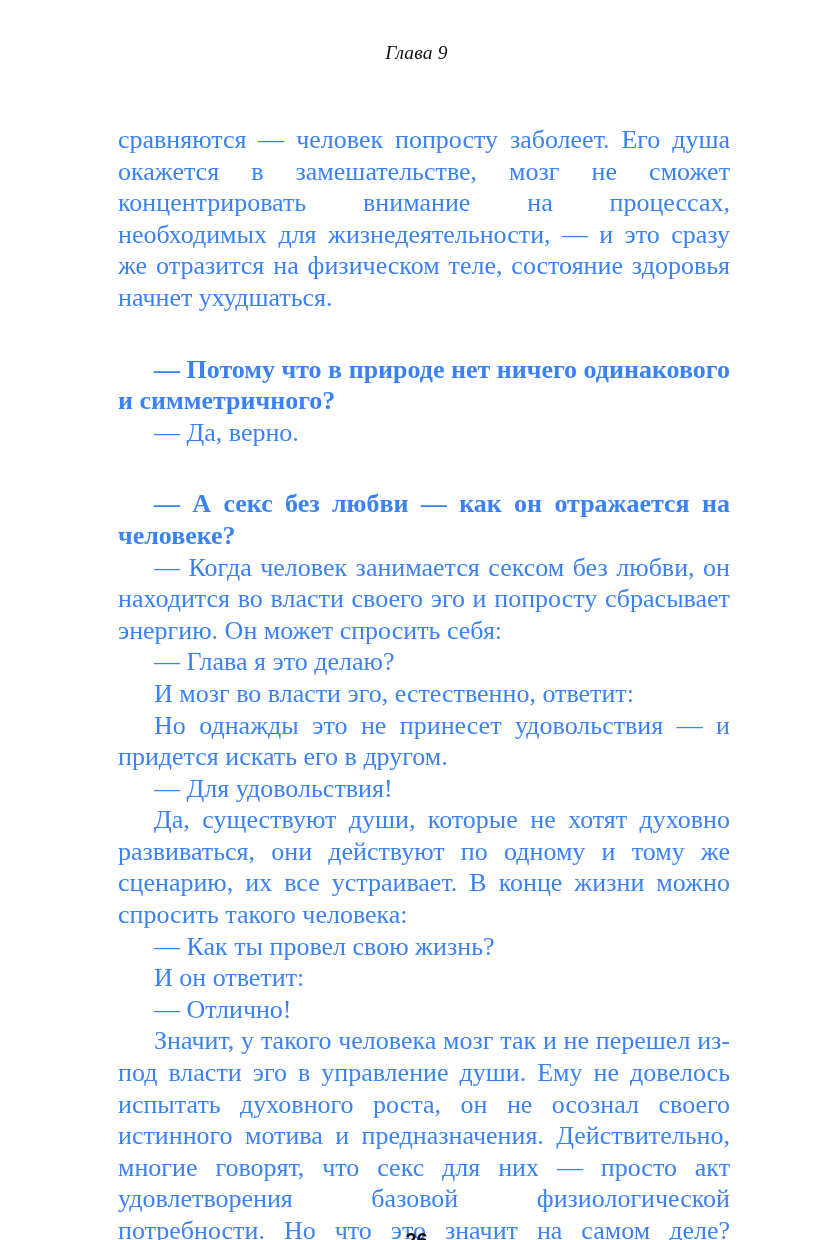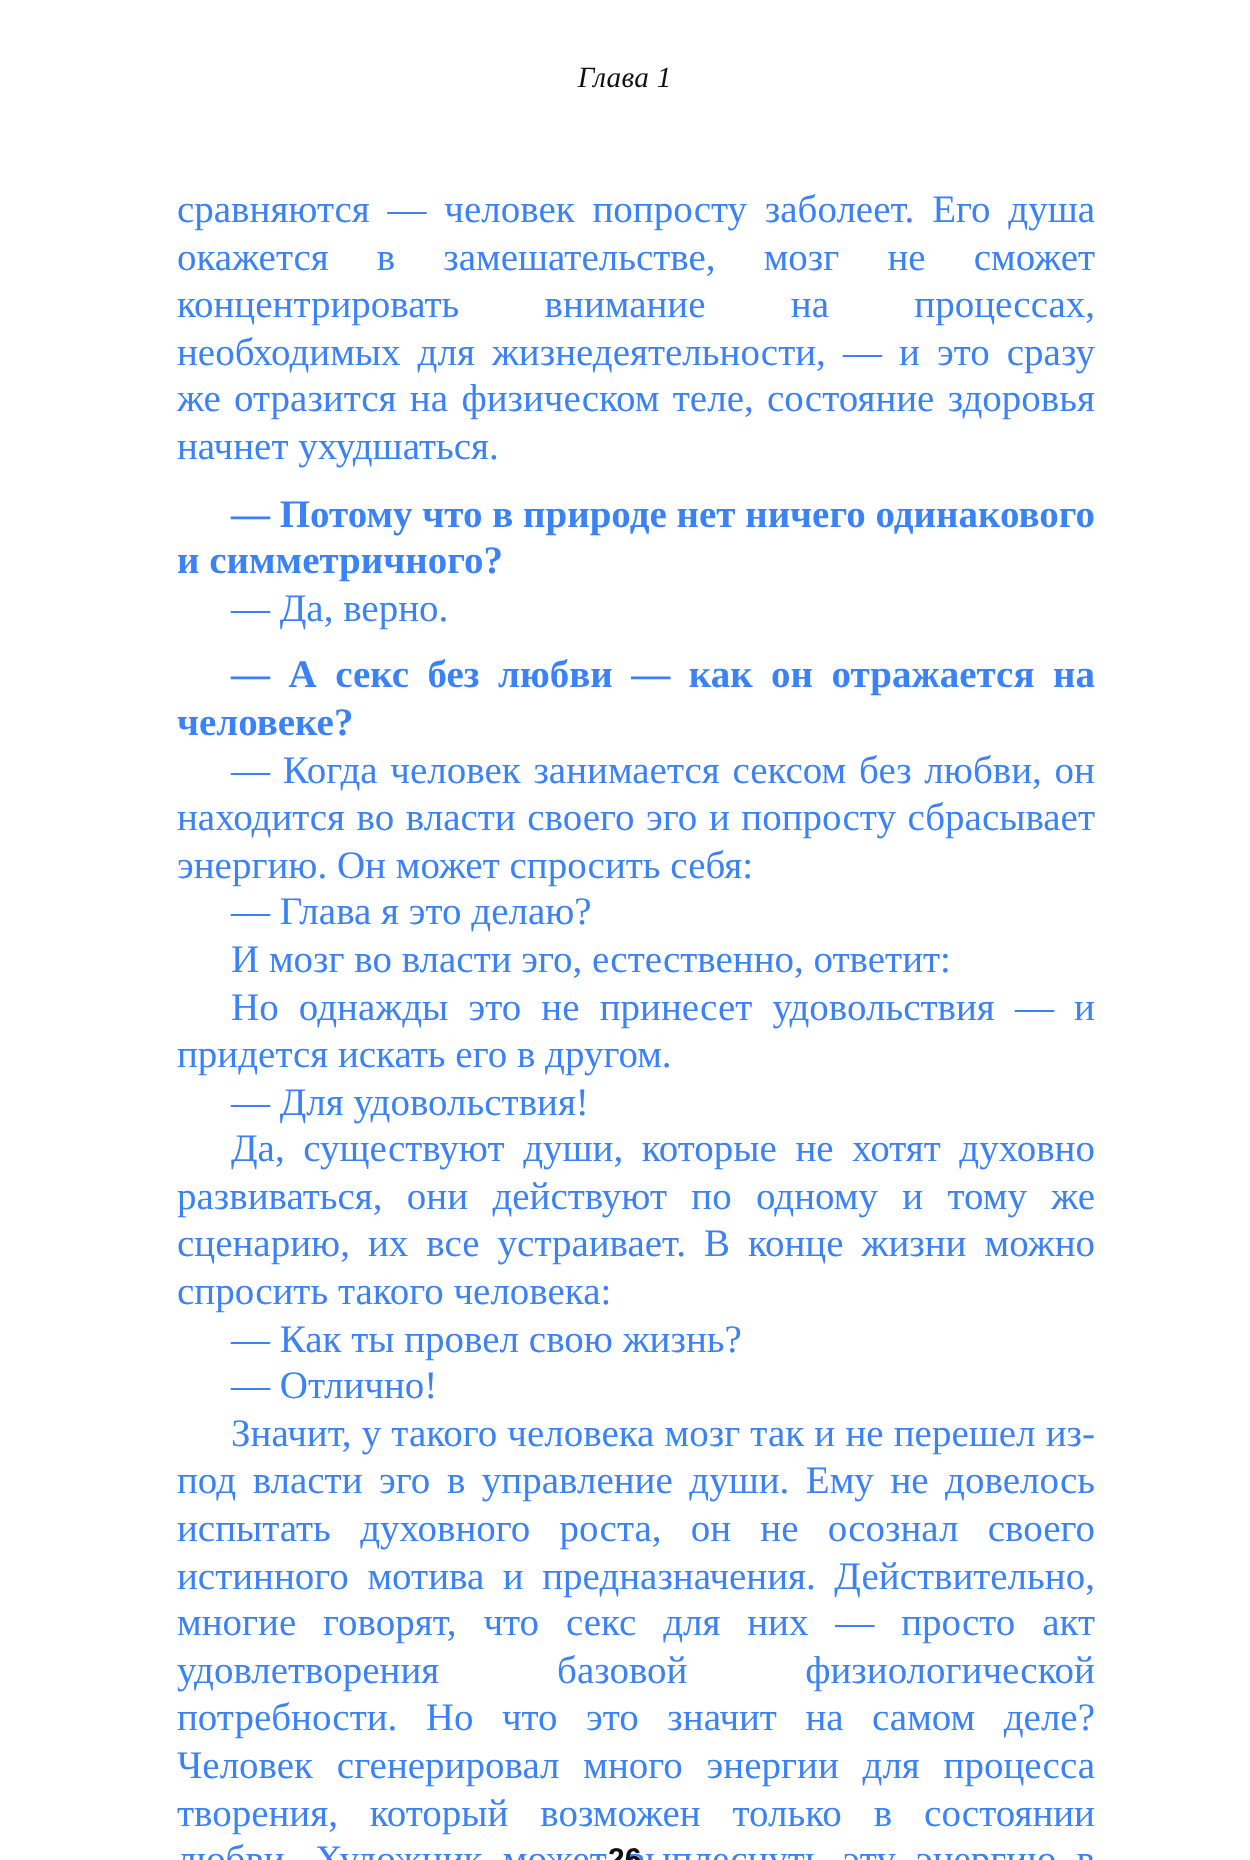--- a/index.html
+++ b/index.html
@@ -44,21 +44,21 @@
     line-height: 31.6px;
     text-align: justify;
     text-justify: inter-word;
     color: #3b82f6;
     hyphens: manual;
   }
   p.indent {
     text-indent: 36px;
   }
   p.space-before {
-    margin-top: 13px;
+    margin-top: 40px;
   }
   p.q {
     font-weight: bold;
     text-indent: 36px;
   }
   .folio {
     position: absolute;
     top: 1229px;
     left: 0;
     width: 833px;
@@ -67,33 +67,34 @@
     font-weight: bold;
     font-size: 20px;
     color: #111111;
   }
 </style>
 </head>
 <body>
 
 <div class="page">
 
-  <div class="running-head">Глава 1</div>
+  <div class="running-head">Глава 9</div>
 
   <div class="text-column">
     <p class="body">сравняются — человек попросту заболеет. Его душа окажется в замешательстве, мозг не сможет концентрировать внимание на процессах, необходимых для жизнедеятельности, — и это сразу же отразится на физическом теле, состояние здоровья начнет ухудшаться.</p>
     <p class="q space-before">— Потому что в природе нет ничего одинакового и симметричного?</p>
     <p class="indent">— Да, верно.</p>
     <p class="q space-before">— А секс без любви — как он отражается на человеке?</p>
     <p class="indent">— Когда человек занимается сексом без любви, он находится во власти своего эго и попросту сбрасывает энергию. Он может спросить себя:</p>
     <p class="indent">—  Глава я это делаю?</p>
     <p class="indent">И мозг во власти эго, естественно, ответит:</p>
     <p class="indent">Но однажды это не принесет удовольствия — и придется искать его в другом.</p>
     <p class="indent">—  Для удовольствия!</p>
     <p class="indent">Да, существуют души, которые не хотят духовно развиваться, они действуют по одному и тому же сценарию, их все устраивает. В конце жизни можно спросить такого человека:</p>
     <p class="indent">—  Как ты провел свою жизнь?</p>
+    <p class="indent">И он ответит:</p>
     <p class="indent">—  Отлично!</p>
     <p class="indent">Значит, у такого человека мозг так и не перешел из-под власти эго в управление души. Ему не довелось испытать духовного роста, он не осознал своего истинного мотива и предназначения. Действительно, многие говорят, что секс для них — просто акт удовлетворения базовой физиологической потребности. Но что это значит на самом деле? Человек сгенерировал много энергии для процесса творения, который возможен только в состоянии любви. Художник может выплеснуть эту энергию в создание картины. А еще этой энергией можно воспользоваться просто для получения физического удовольствия с тем или иным партнером — и это может быть показателем отсутствия любви.</p>
   </div>
 
   <div class="folio">26</div>
 
 </div>
 
 </body></html>

